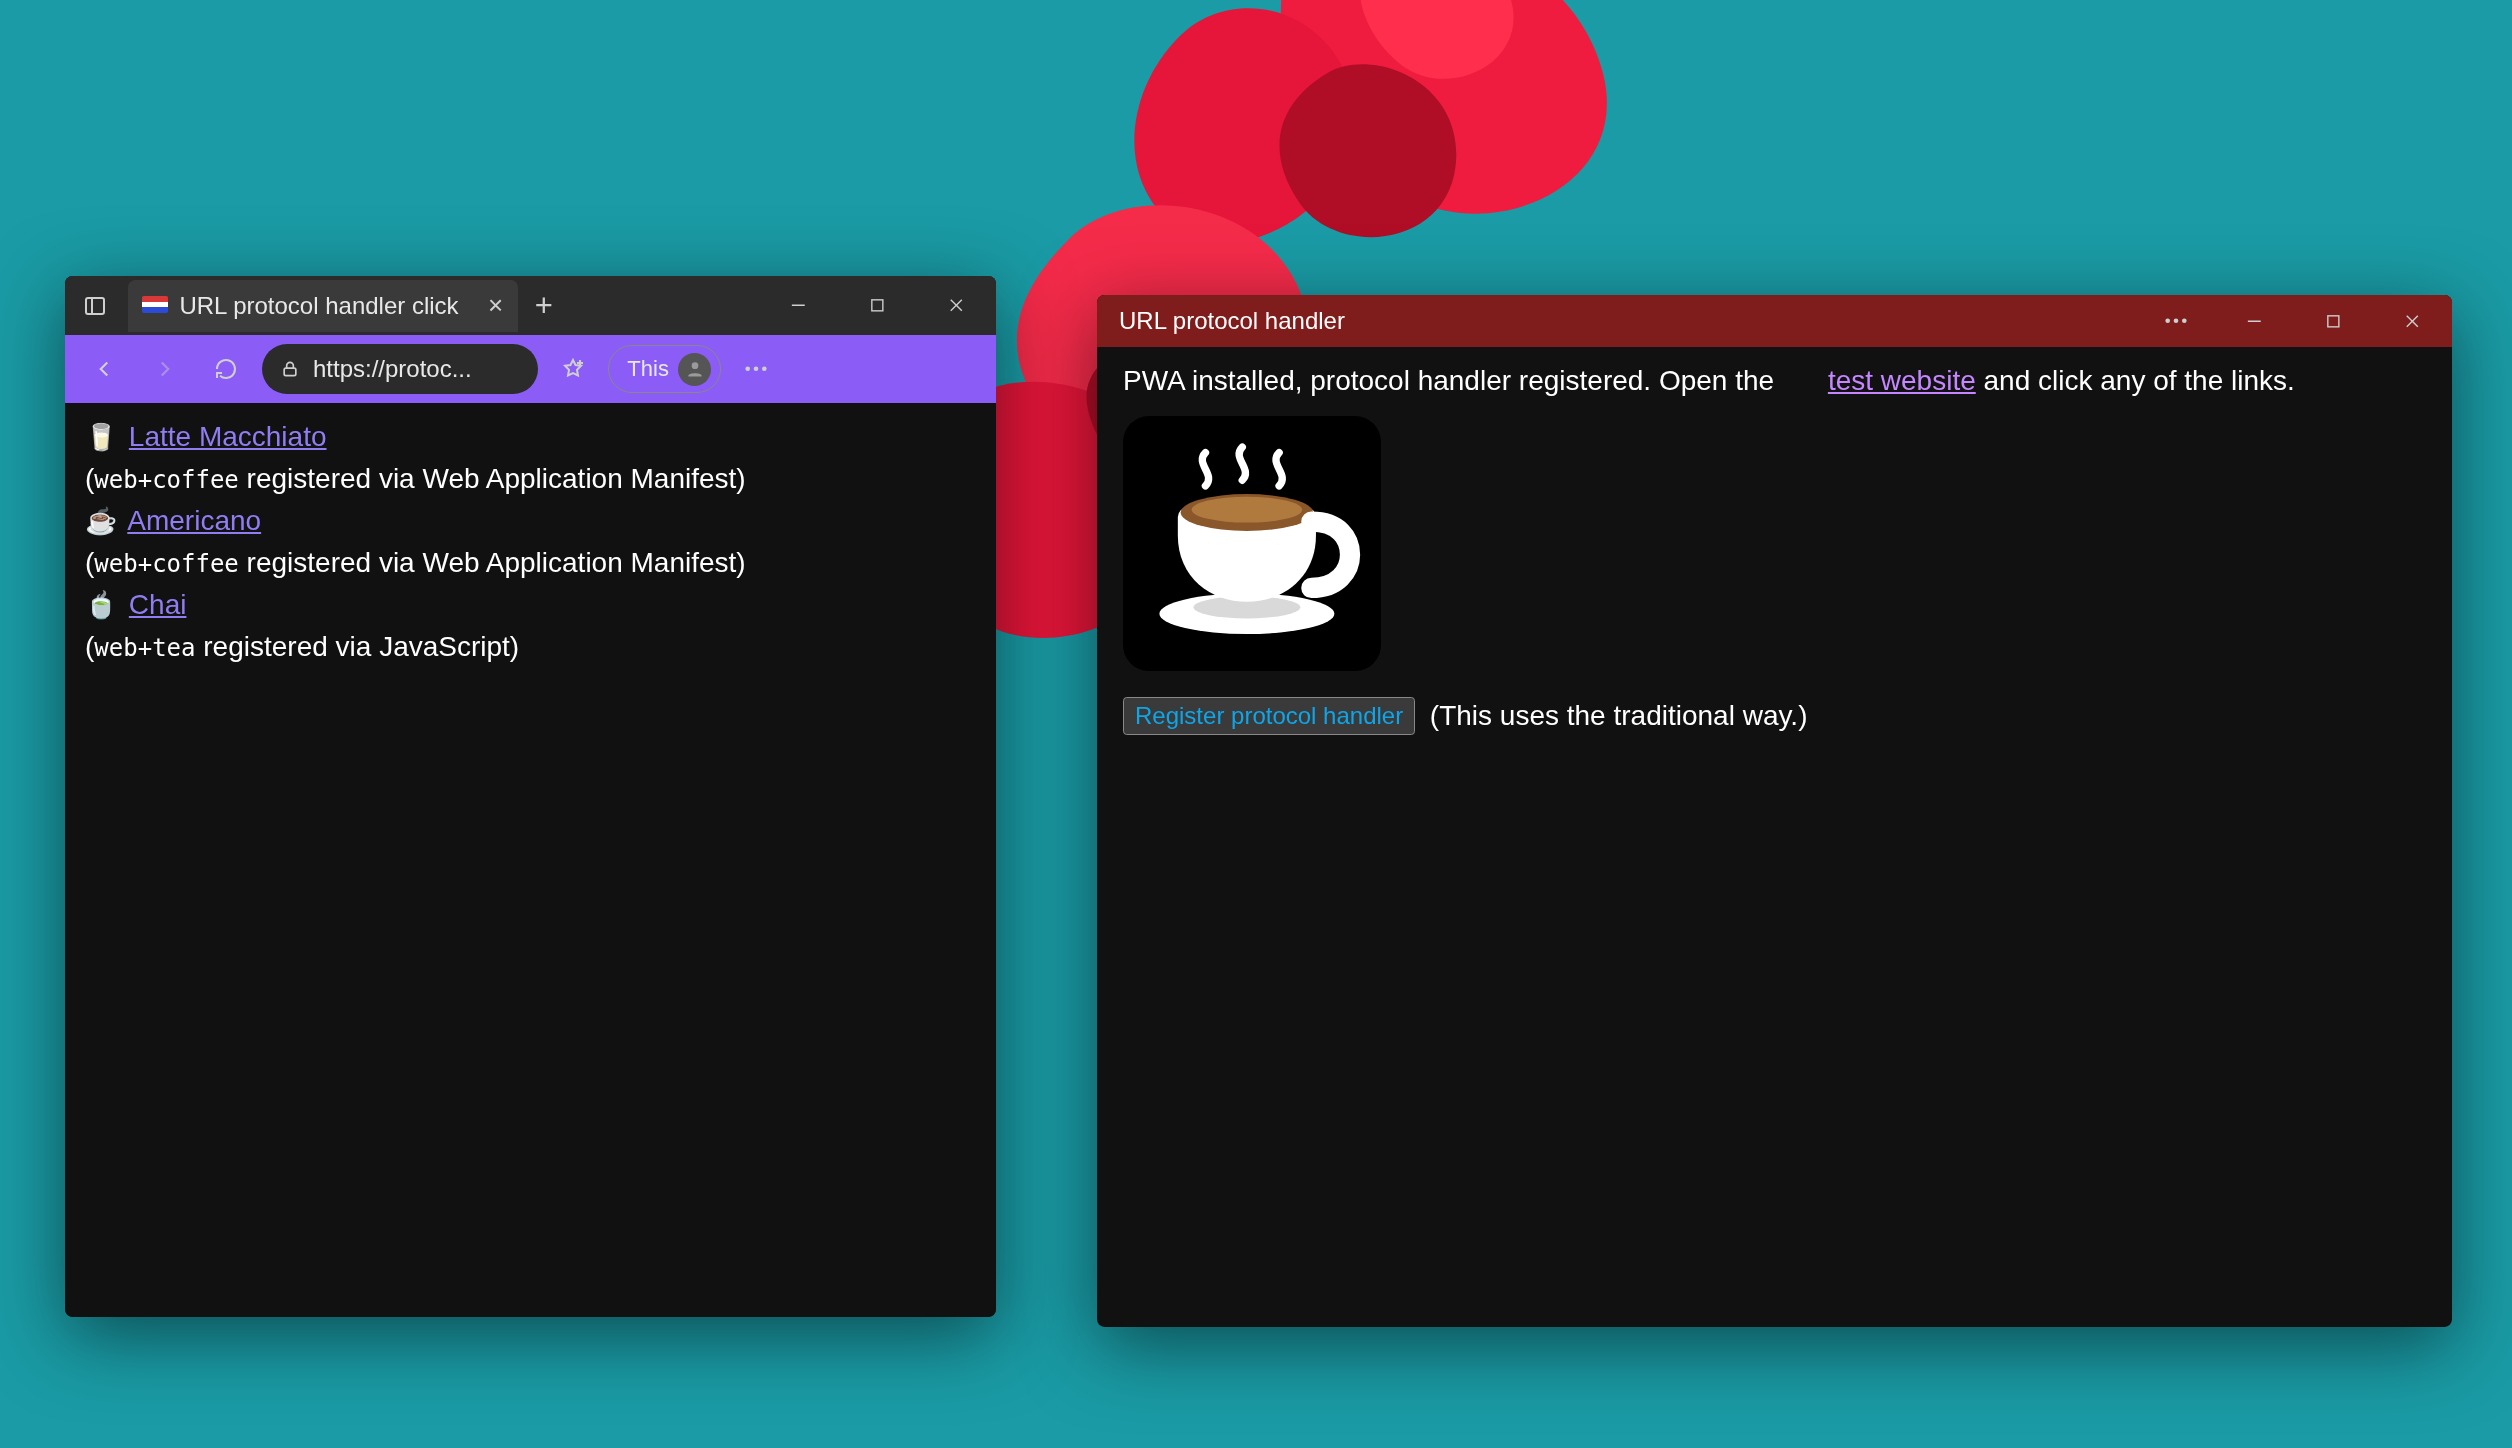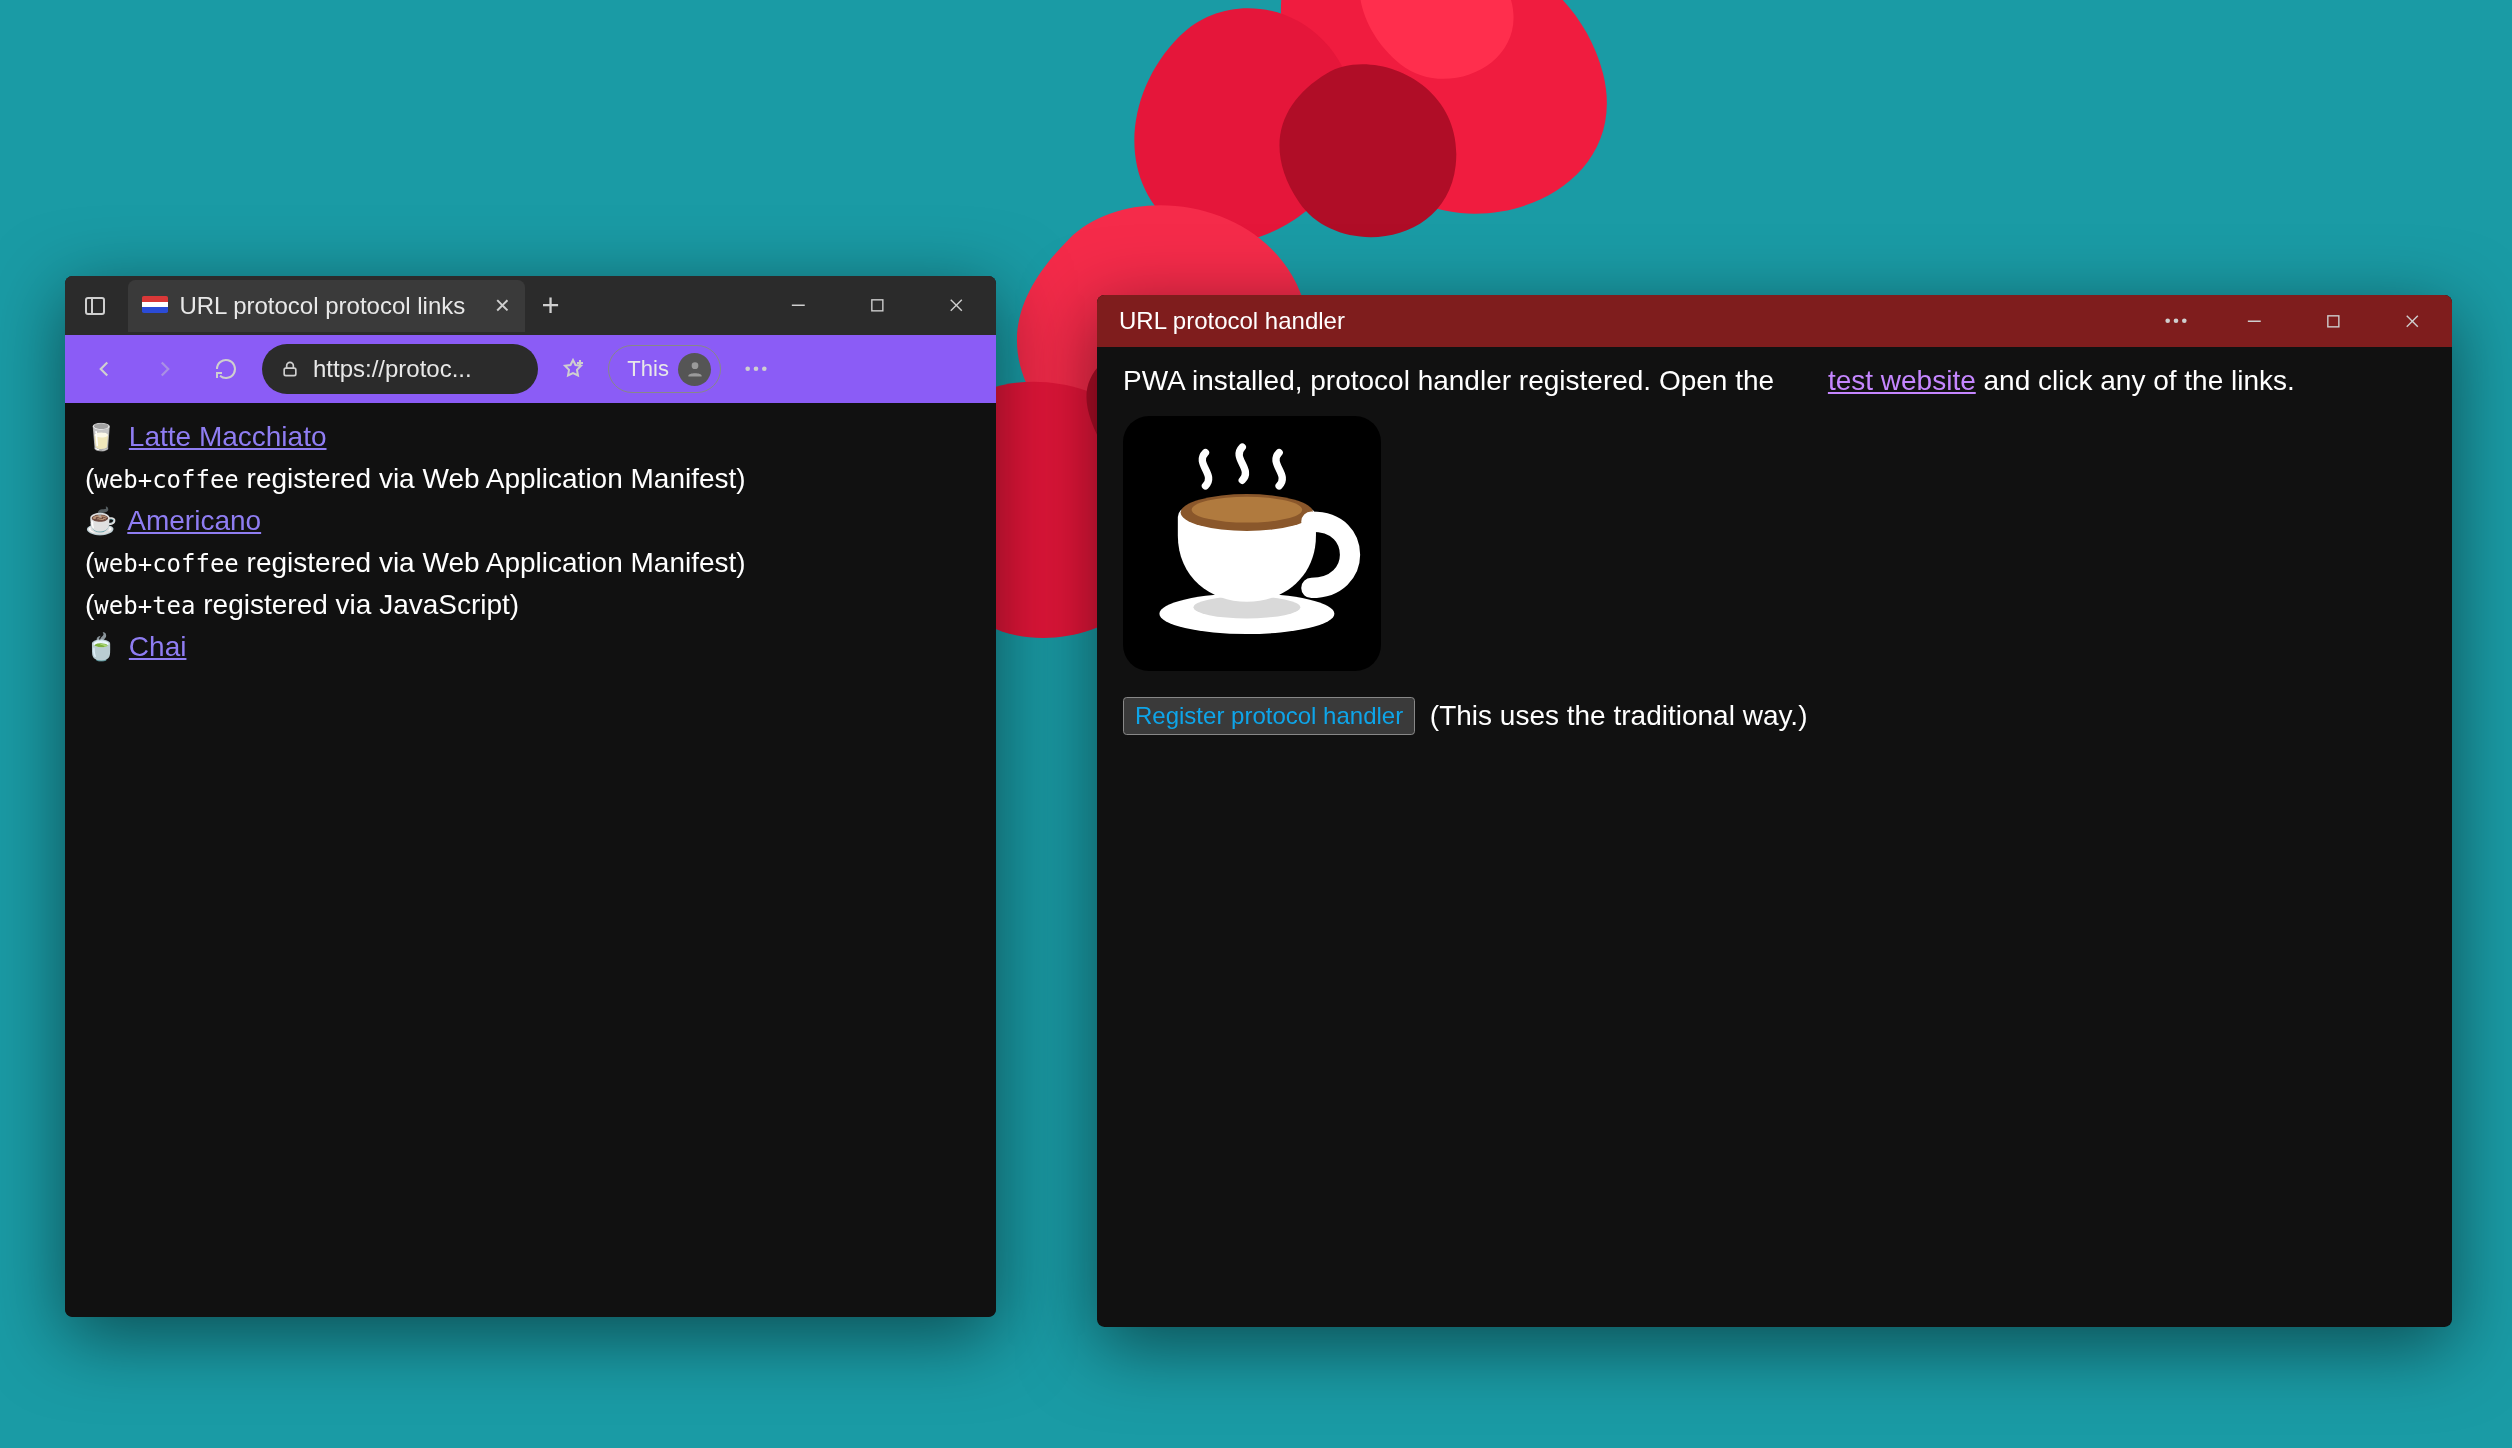--- a/index.html
+++ b/index.html
@@ -193,21 +193,21 @@
           <rect x="3" y="4" width="18" height="16" rx="2"></rect>
           <line x1="9" y1="4" x2="9" y2="20"></line>
         </svg>
     </div>
     <div class="tab">
       <span class="tab-favicon">
         <span style="height:5.5px;background:#d93838;border-radius:1.8px 1.8px 0 0;"></span>
         <span style="height:5.5px;background:#fff;"></span>
         <span style="height:5.5px;background:#2b4bd6;border-radius:0 0 1.8px 1.8px;"></span>
       </span>
-      <span class="tab-title">URL protocol protocol links</span>
+      <span class="tab-title">URL protocol handler click</span>
       <span class="tab-close">×</span>
     </div>
     <div class="new-tab">+</div>
     <div class="win-controls">
       <div class="win-btn">
           <svg width="16.6" height="16.6" viewBox="0 0 18 18">
             <line x1="2" y1="9" x2="16" y2="9" stroke="#cfcfcf" stroke-width="1.5"></line>
           </svg>
         </div>
       <div class="win-btn">
@@ -279,25 +279,25 @@
       <a href="#" class="link">Latte Macchiato</a>
     </div>
     <div>(<span class="mono">web+coffee</span><span> registered via Web Application Manifest)</span></div>
 
     <div>
       <span class="emoji">☕</span>
       <a href="#" class="link">Americano</a>
     </div>
     <div>(<span class="mono">web+coffee</span><span> registered via Web Application Manifest)</span></div>
 
-    <div>(<span class="mono">web+tea</span><span> registered via JavaScript)</span></div>
     <div>
       <span class="emoji">🍵</span>
       <a href="#" class="link">Chai</a>
     </div>
+    <div>(<span class="mono">web+tea</span><span> registered via JavaScript)</span></div>
   </div>
 </div>
 
 <div class="window pwa">
   <div class="pwa-titlebar">
     <span>URL protocol handler</span>
     <div class="win-controls" style="margin-left:auto">
       <div class="win-btn">
           <svg width="24" height="7.4" viewBox="0 0 26 8" fill="#cfcfcf">
             <circle cx="4" cy="4" r="2.5"></circle>

